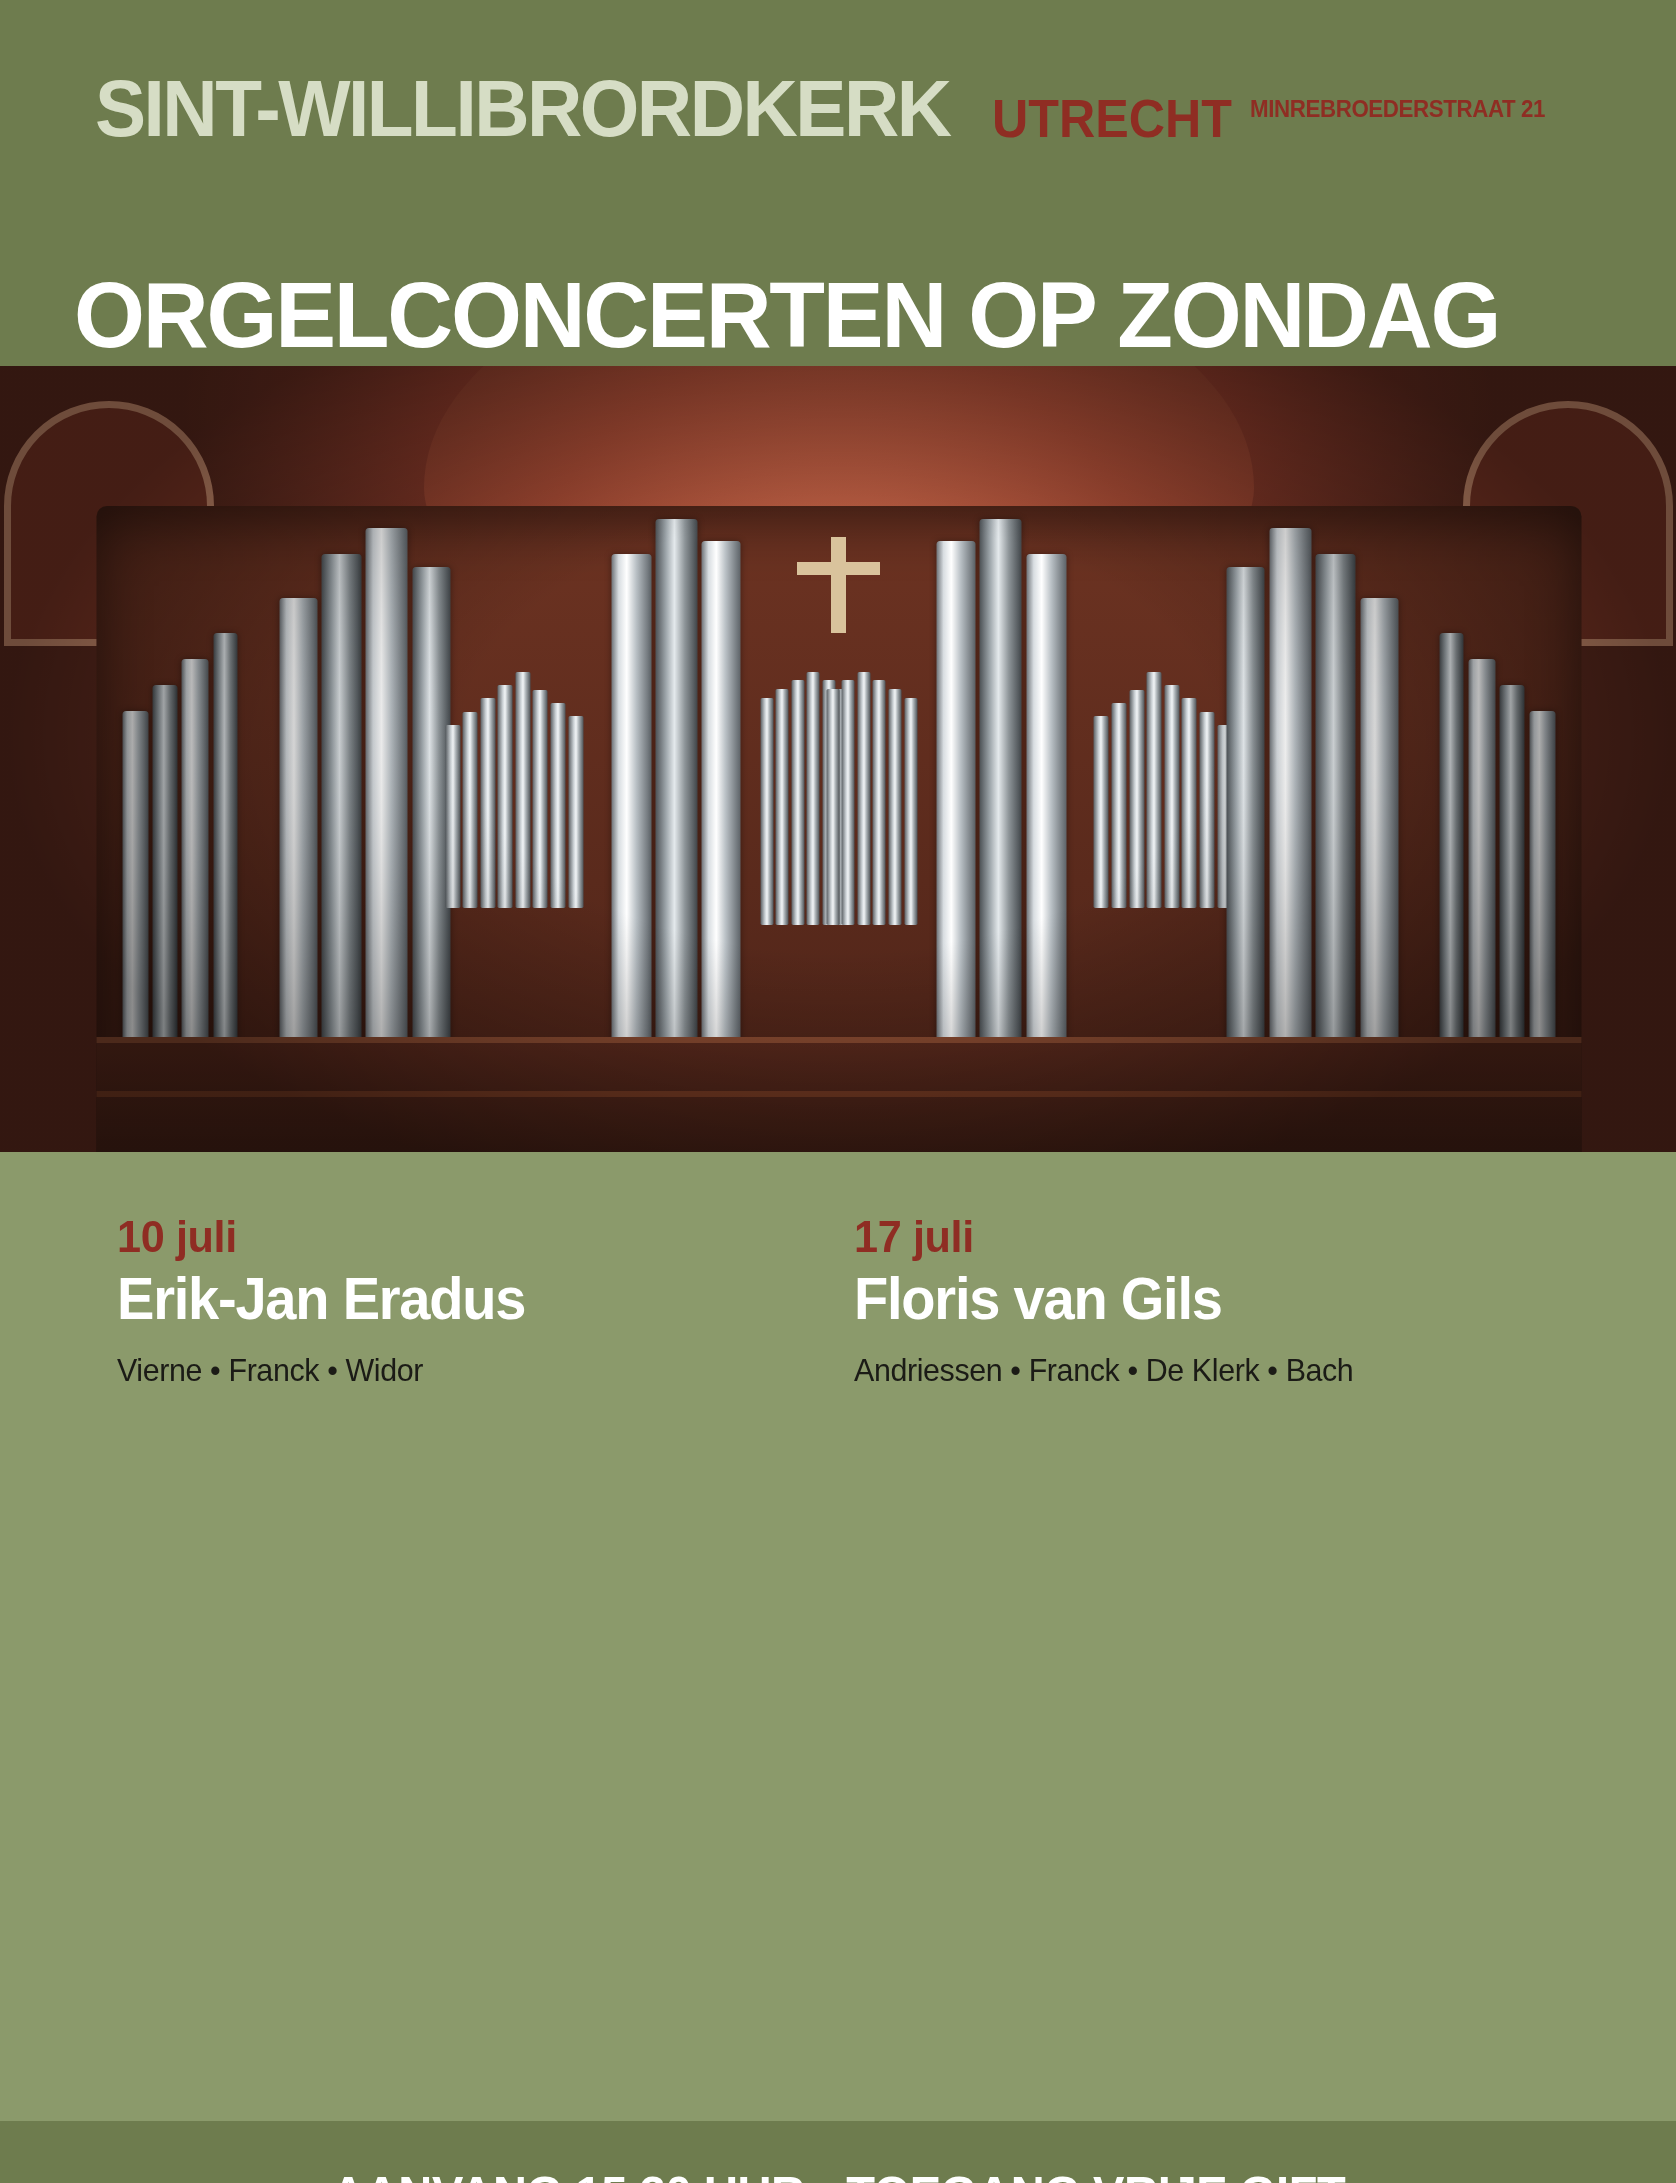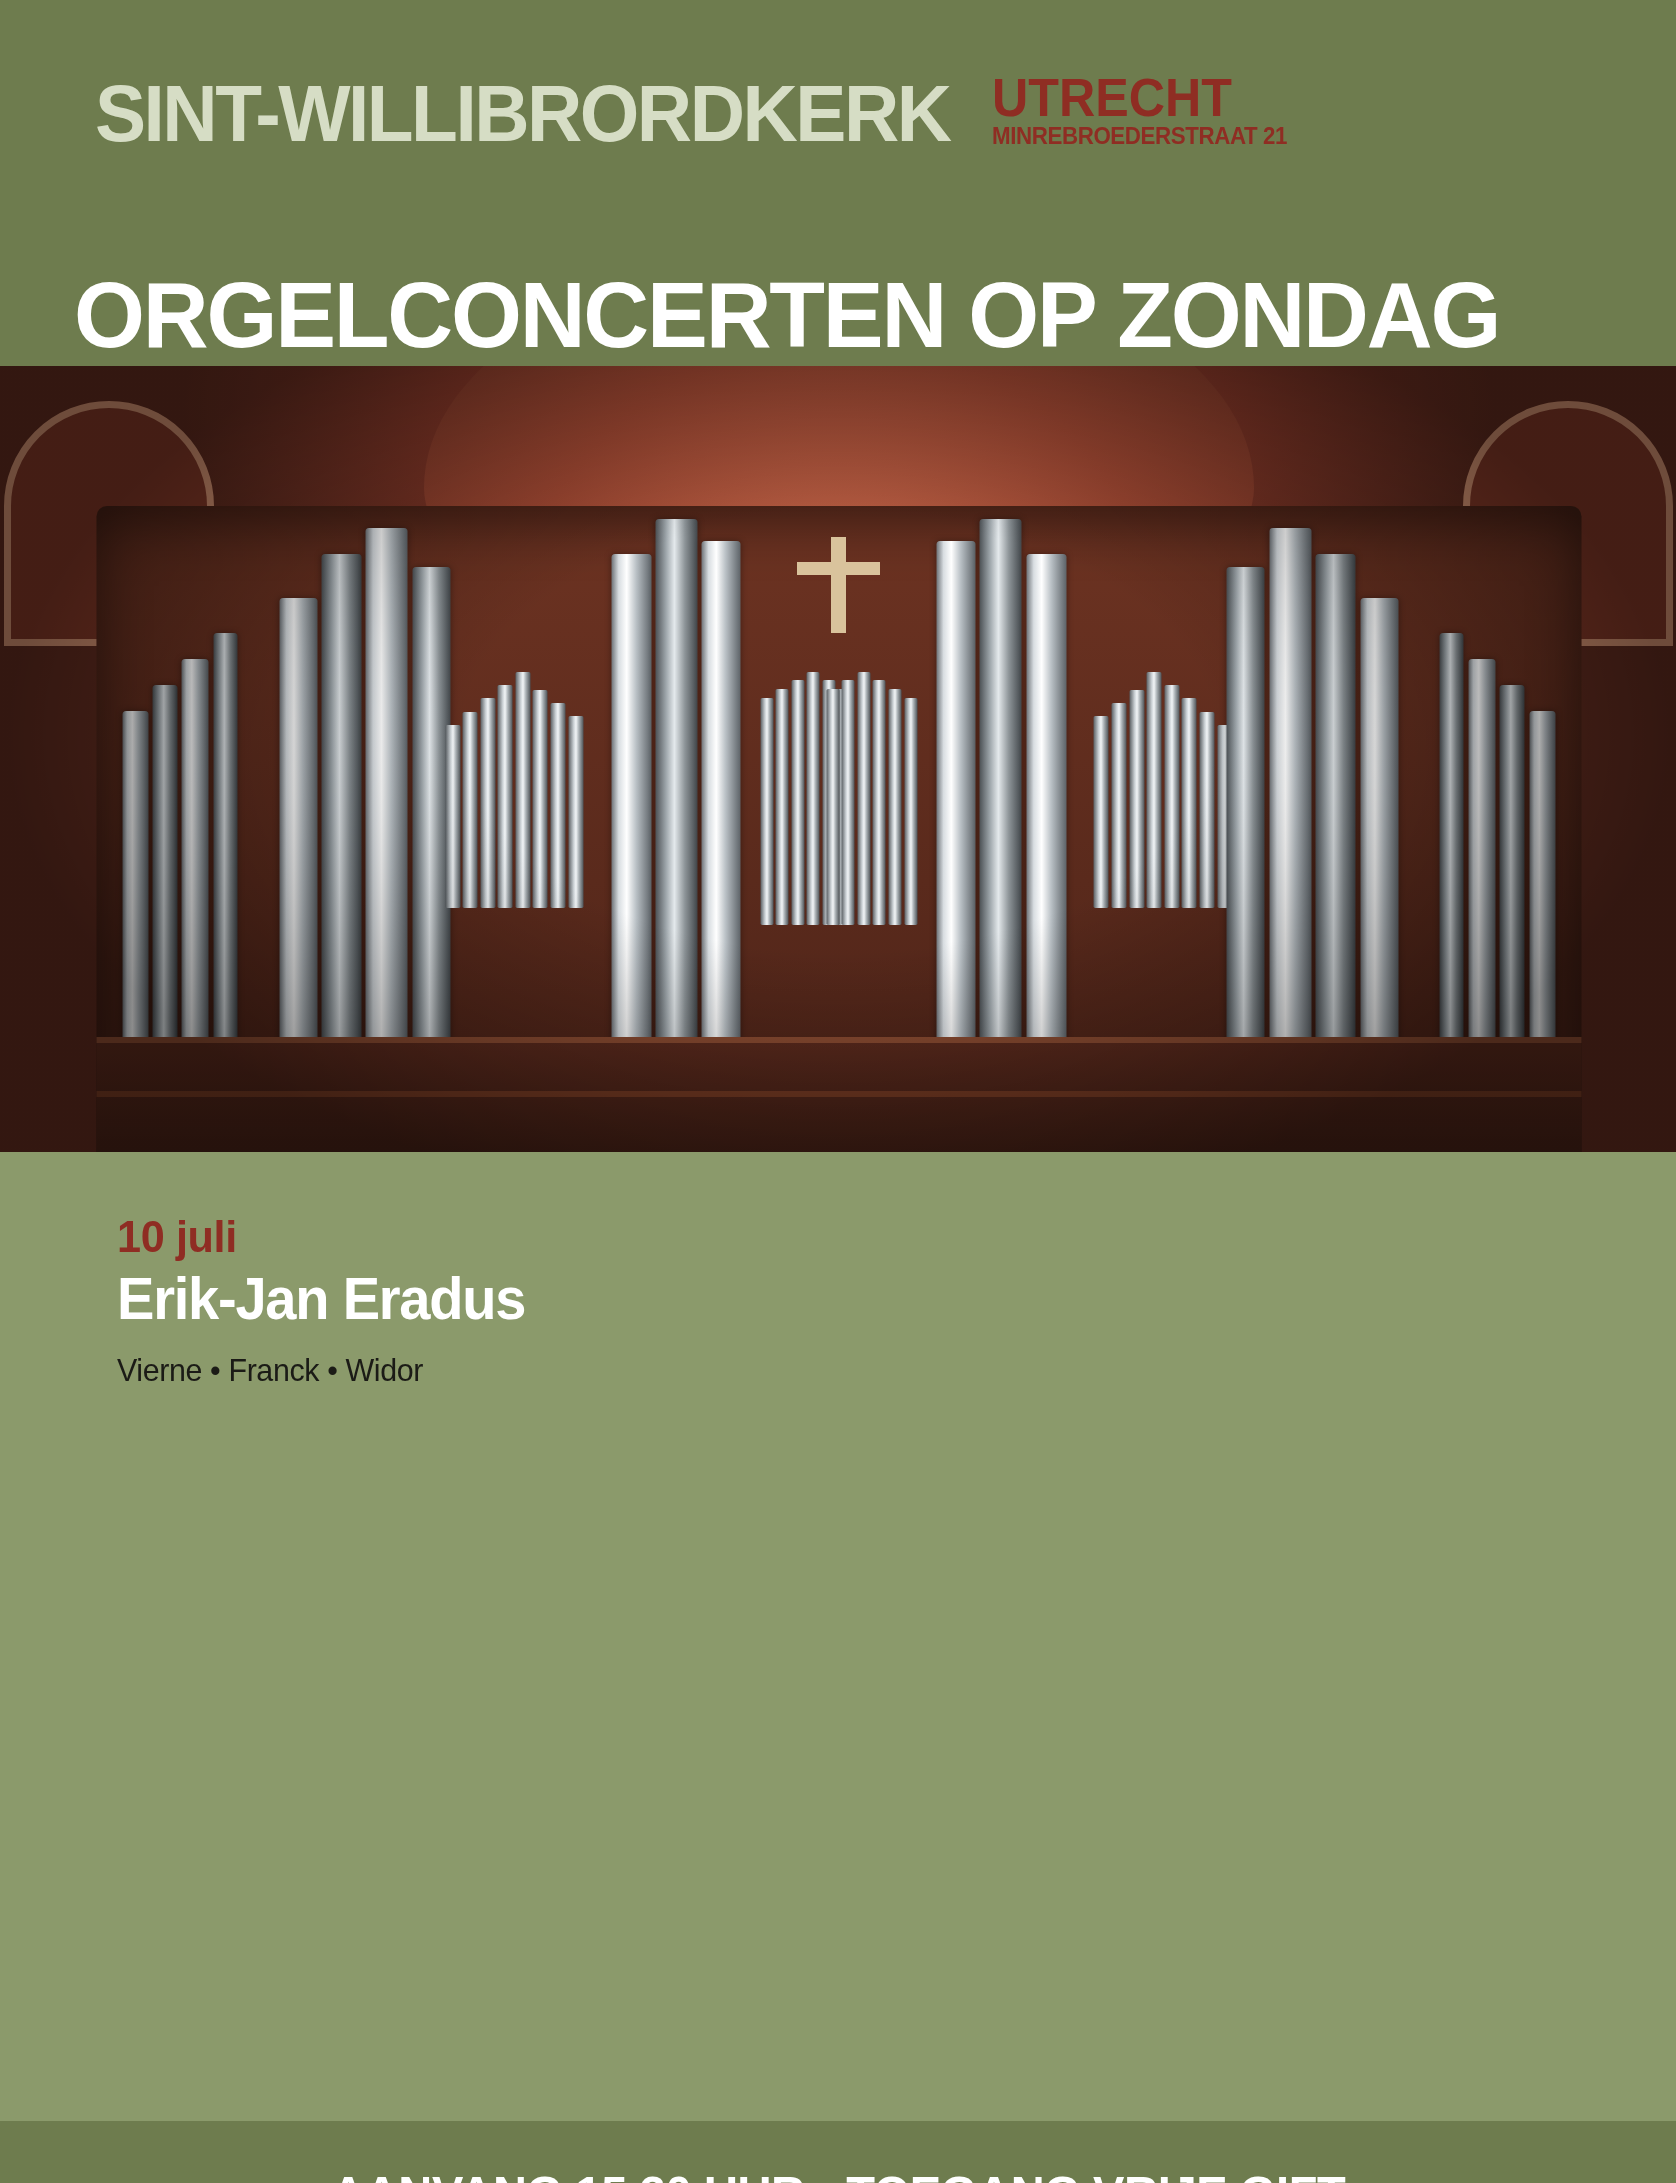--- a/index.html
+++ b/index.html
@@ -43,21 +43,21 @@
     letter-spacing: -2.6px;
     color: #d6ddc5;
     line-height: 0.92;
     white-space: nowrap;
     transform: scaleX(0.97);
     transform-origin: left bottom;
   }
   .city-block {
     margin-left: 15.7px;
     display: flex;
-    flex-direction: column;
+    flex-direction: row;
     align-items: flex-start;
     padding-bottom: 2.6px;
   }
   .city {
     font-family: "Liberation Sans", sans-serif;
     font-weight: bold;
     font-size: 54px;
     letter-spacing: 0px;
     color: #8f2d23;
     line-height: 0.9;
@@ -400,20 +400,25 @@
   <div class="program">
     <div class="grid">
 
       <div class="entry">
         <div class="entry-date">10 juli</div>
         <div class="entry-name">Erik-Jan Eradus</div>
         <div class="entry-prog">Vierne • Franck • Widor</div>
       </div>
 
 
+      <div class="entry">
+        <div class="entry-date">17 juli</div>
+        <div class="entry-name">Floris van Gils</div>
+        <div class="entry-prog">Andriessen • Franck • De Klerk • Bach</div>
+      </div>
 
 
     </div>
   </div>
 
   <div class="footer">
     <div class="footer-text">AANVANG 15.30 UUR • TOEGANG VRIJE GIFT</div>
   </div>
 
 </div>

